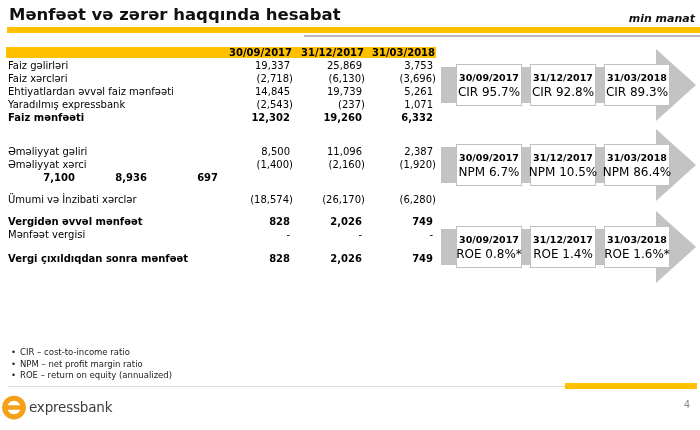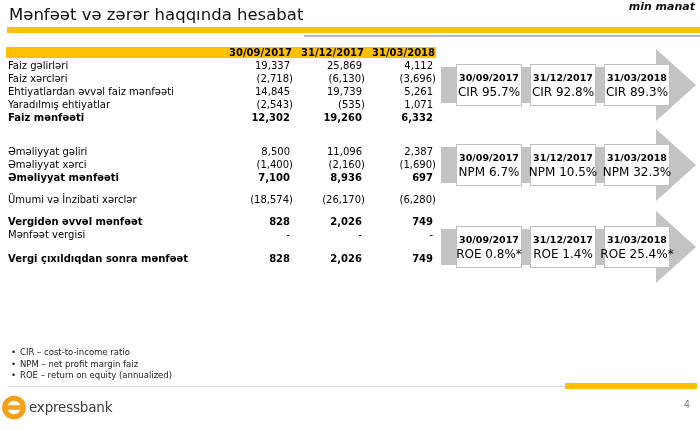--- a/index.html
+++ b/index.html
@@ -1,21 +1,21 @@
 <!DOCTYPE html>
 <html><head>
 <meta charset="utf-8">
 <style>
   html,body{margin:0;padding:0;background:#fff;}
   .slide{position:relative;width:700px;height:430px;background:#ffffff;overflow:hidden;
          font-family:"DejaVu Sans","Liberation Sans",sans-serif;color:#000;}
 
   
-  .title{position:absolute;left:9px;top:5px;font-size:16.5px;font-weight:400;color:#111;}
-  .unit{position:absolute;right:5px;top:0;font-size:11px;font-style:italic;font-weight:600;color:#111;}
+  .title{position:absolute;left:9px;top:5px;font-size:16.5px;font-weight:700;color:#111;}
+  .unit{position:absolute;right:5px;top:12px;font-size:11px;font-style:italic;font-weight:600;color:#111;}
   .title-bar{position:absolute;left:7px;top:27px;width:693px;height:6px;background:#FFC000;}
   .title-gray-line{position:absolute;left:304px;top:35px;width:396px;height:2px;background:#b8b8b8;}
 
   
   .pl-table{position:absolute;left:6px;top:47px;width:430px;}
   .t-head{display:flex;height:11px;line-height:11px;background:#FFC000;font-size:10px;font-weight:700;}
   .t-row{display:flex;height:13px;line-height:13px;font-size:10px;}
   .t-row.bold{font-weight:700;}
   .t-label{width:215px;padding-left:2px;box-sizing:border-box;white-space:nowrap;overflow:hidden;}
   .t-val{width:72px;text-align:right;box-sizing:border-box;}
@@ -63,61 +63,60 @@
       <div class="t-label"></div>
       <div class="t-val pd">30/09/2017</div>
       <div class="t-val pd">31/12/2017</div>
       <div class="t-val pd">31/03/2018</div>
     </div>
 
     <div class="t-row gap-1">
       <div class="t-label">Faiz gəlirləri</div>
       <div class="t-val pp">19,337</div>
       <div class="t-val pp">25,869</div>
-      <div class="t-val pp">4,112</div>
+      <div class="t-val pp">3,753</div>
     </div>
     <div class="t-row">
       <div class="t-label">Faiz xərcləri</div>
       <div class="t-val pn">(2,718)</div>
       <div class="t-val pn">(6,130)</div>
       <div class="t-val pn">(3,696)</div>
     </div>
     <div class="t-row">
       <div class="t-label">Ehtiyatlardan əvvəl faiz mənfəəti</div>
       <div class="t-val pp">14,845</div>
       <div class="t-val pp">19,739</div>
       <div class="t-val pp">5,261</div>
     </div>
     <div class="t-row">
-      <div class="t-label">Yaradılmış ehtiyatlar</div>
+      <div class="t-label">Yaradılmış expressbank</div>
       <div class="t-val pn">(2,543)</div>
-      <div class="t-val pn">(535)</div>
+      <div class="t-val pn">(237)</div>
       <div class="t-val pp">1,071</div>
     </div>
     <div class="t-row bold">
       <div class="t-label">Faiz mənfəəti</div>
       <div class="t-val pp">12,302</div>
       <div class="t-val pp">19,260</div>
       <div class="t-val pp">6,332</div>
     </div>
 
     <div class="t-row gap-21">
       <div class="t-label">Əməliyyat gəliri</div>
       <div class="t-val pp">8,500</div>
       <div class="t-val pp">11,096</div>
       <div class="t-val pp">2,387</div>
     </div>
     <div class="t-row">
       <div class="t-label">Əməliyyat xərci</div>
       <div class="t-val pn">(1,400)</div>
       <div class="t-val pn">(2,160)</div>
-      <div class="t-val pn">(1,690)</div>
+      <div class="t-val pn">(1,920)</div>
     </div>
     <div class="t-row bold">
-      <div class="t-label">Əməliyyat mənfəəti</div>
       <div class="t-val pp">7,100</div>
       <div class="t-val pp">8,936</div>
       <div class="t-val pp">697</div>
     </div>
 
     <div class="t-row gap-9">
       <div class="t-label">Ümumi və İnzibati xərclər</div>
       <div class="t-val pn">(18,574)</div>
       <div class="t-val pn">(26,170)</div>
       <div class="t-val pn">(6,280)</div>
@@ -167,49 +166,49 @@
     <div class="a-box b1">
       <div class="a-date">30/09/2017</div>
       <div class="a-metric">NPM 6.7%</div>
     </div>
     <div class="a-box b2">
       <div class="a-date">31/12/2017</div>
       <div class="a-metric">NPM 10.5%</div>
     </div>
     <div class="a-box b3">
       <div class="a-date">31/03/2018</div>
-      <div class="a-metric">NPM 32.3%</div>
+      <div class="a-metric">NPM 86.4%</div>
     </div>
   </div>
 
   <div class="arrow-group" style="top:211px;">
     <div class="a-body"></div>
     <div class="a-head"></div>
     <div class="a-box b1">
       <div class="a-date">30/09/2017</div>
       <div class="a-metric">ROE 0.8%*</div>
     </div>
     <div class="a-box b2">
       <div class="a-date">31/12/2017</div>
       <div class="a-metric">ROE 1.4%</div>
     </div>
     <div class="a-box b3">
       <div class="a-date">31/03/2018</div>
-      <div class="a-metric">ROE 25.4%*</div>
+      <div class="a-metric">ROE 1.6%*</div>
     </div>
   </div>
 
   <div class="footnotes">
     <div class="fn-line">
       <span class="fn-bullet">•</span>
       <span>CIR – cost-to-income ratio</span>
     </div>
     <div class="fn-line">
       <span class="fn-bullet">•</span>
-      <span>NPM – net profit margin faiz</span>
+      <span>NPM – net profit margin ratio</span>
     </div>
     <div class="fn-line">
       <span class="fn-bullet">•</span>
       <span>ROE – return on equity (annualized)</span>
     </div>
   </div>
 
   <div class="footer-line"></div>
   <div class="footer-bar"></div>
   <div class="logo">

